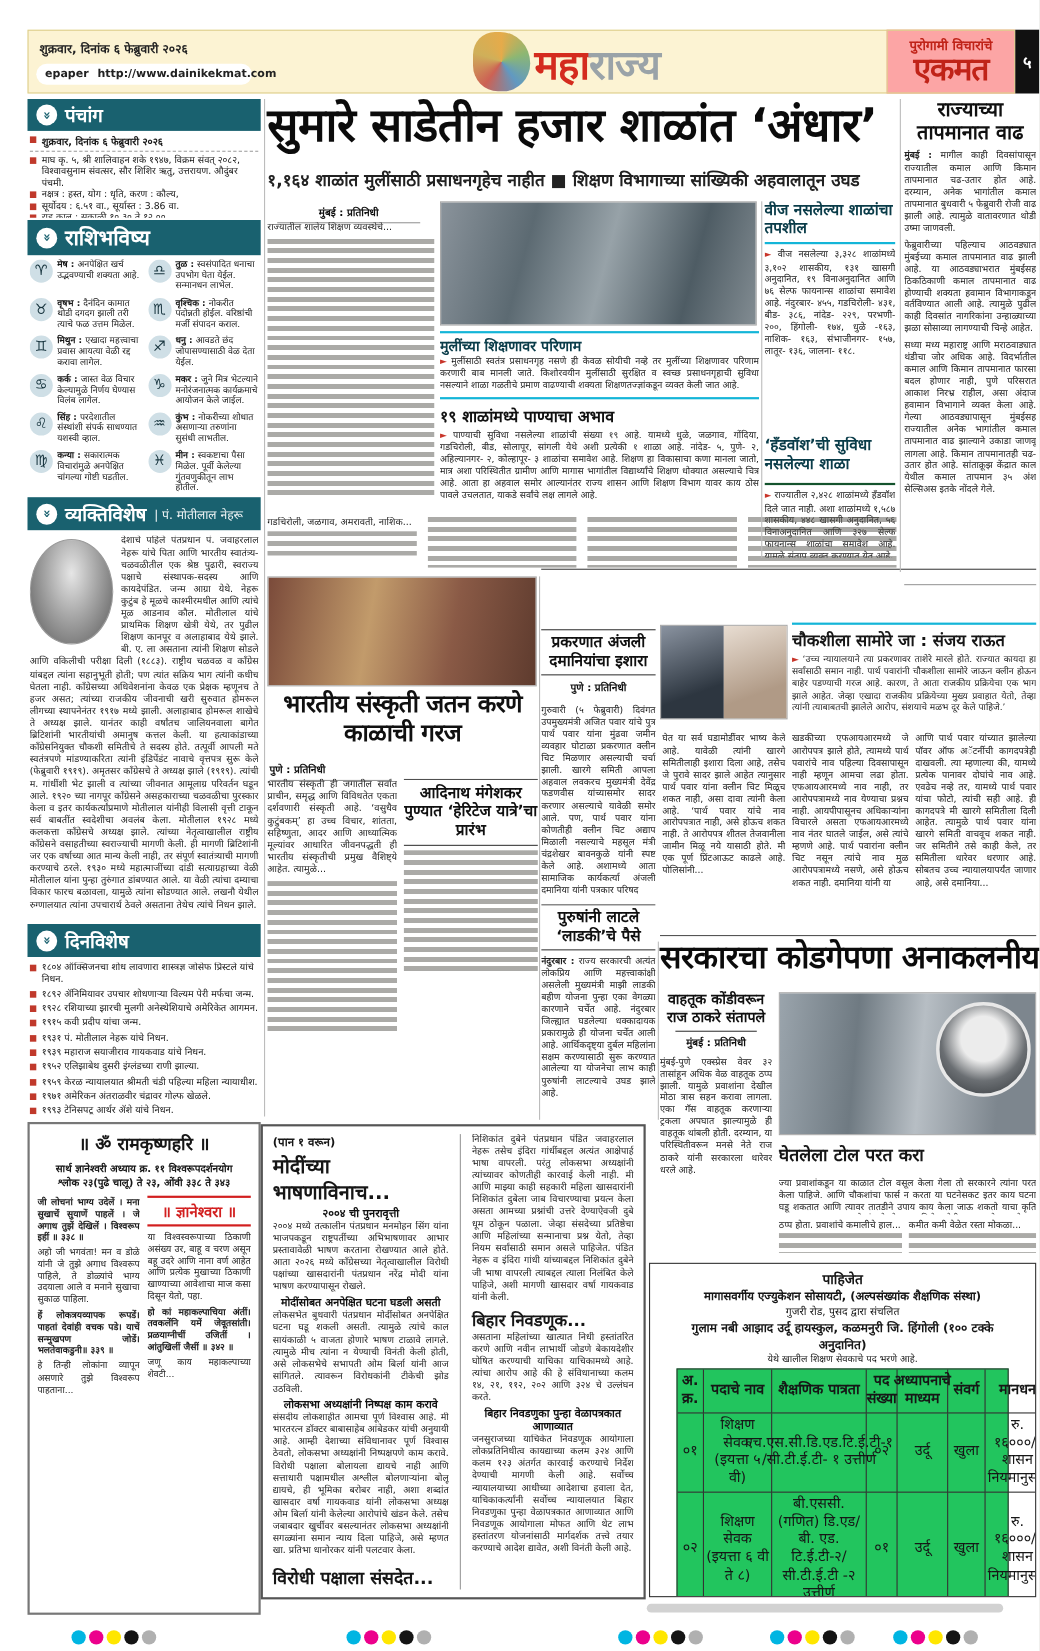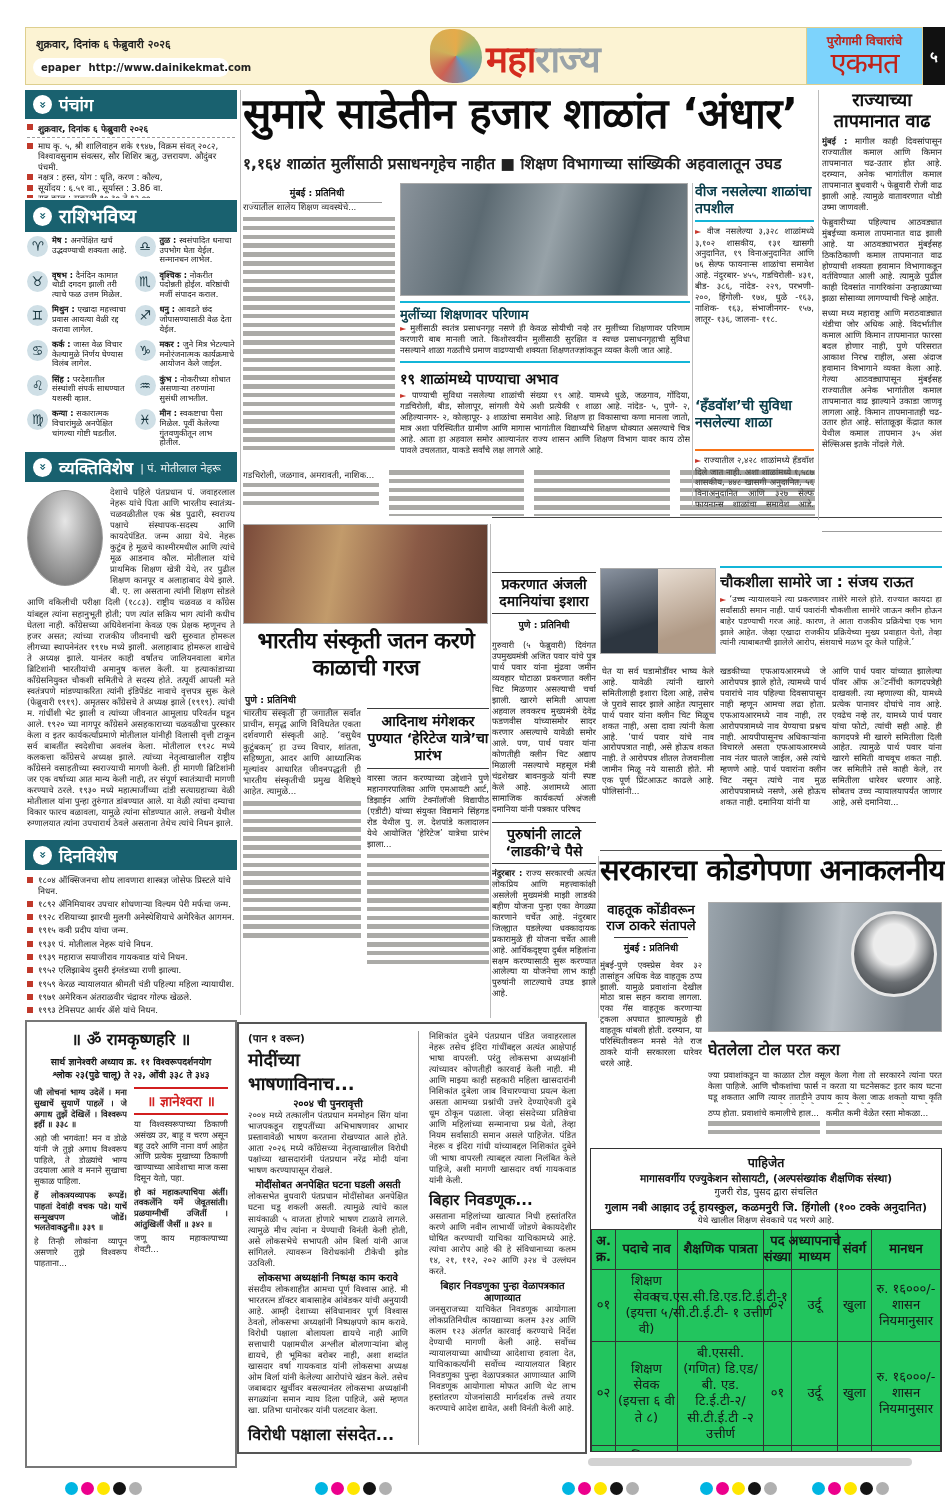--- a/index.html
+++ b/index.html
@@ -52,23 +52,23 @@
   <div class="a" style="left:36px;top:36px;font-size:11px;font-weight:bold;color:#222">शुक्रवार, दिनांक ६ फेब्रुवारी २०२६</div>
   <div class="a" style="left:33px;top:58px;width:196px;height:19px;background:#fff;border-radius:10px;display:flex;align-items:center;gap:4px;padding:0 8px;font-size:10px;font-weight:bold;color:#222">
     <span>epaper</span>
     <span style="width:9px;height:9px;border-radius:50%;background:#d42b1e;display:inline-block"></span>
     <span>http://www.dainikekmat.com</span>
   </div>
   <div class="a" style="left:430px;top:29px;width:52px;height:54px;border-radius:42% 58% 52% 48%;background:conic-gradient(#e3a33b,#7fb069,#4f8fc0,#c75146,#caa84c,#e3a33b);opacity:.9"></div>
   <div class="a" style="left:486px;top:32px;font-size:37px;font-weight:bold;letter-spacing:-1px;white-space:nowrap">
     <span style="color:#d42b1e">महा</span><span style="color:#9aa3a8">राज्य</span>
   </div>
-  <div class="a" style="left:806px;top:27px;width:117px;height:58px;background:#7dd3fc;border:1px solid #decf8e;text-align:center;padding-top:4px">
+  <div class="a" style="left:806px;top:27px;width:117px;height:58px;background:#fca5a5;border:1px solid #decf8e;text-align:center;padding-top:4px">
     <div style="color:#c02318;font-size:12px;font-weight:bold">पुरोगामी विचारांचे</div>
-    <div style="color:#c02318;font-size:29px;font-weight:normal;letter-spacing:-1px;line-height:1">एकमत</div>
+    <div style="color:#c02318;font-size:29px;font-weight:bold;letter-spacing:-1px;line-height:1">एकमत</div>
   </div>
   <div class="a" style="left:923px;top:27px;width:22px;height:58px;background:#111;color:#fff;display:flex;align-items:center;justify-content:center">
     <span style="font-size:15px;font-weight:bold">५</span>
   </div>
 
   <div class="a th" style="left:25px;top:90px;width:212px;height:29px">
     <span class="ci">
         <i>»</i>
       </span>
     <span class="tt" style="font-size:17px">पंचांग</span>
@@ -241,21 +241,21 @@
   <div class="a" style="left:400px;top:368px;width:290px;height:98px;overflow:hidden">
     <div style="font-weight:bold;font-size:14.5px;color:#111;margin-bottom:2px">१९ शाळांमध्ये पाण्याचा अभाव</div>
     <p class="bt arr" style="font-size:8.3px">पाण्याची सुविधा नसलेल्या शाळांची संख्या १९ आहे. यामध्ये धुळे, जळगाव, गोंदिया, गडचिरोली, बीड, सोलापूर, सांगली येथे अशी प्रत्येकी १ शाळा आहे. नांदेड- ५, पुणे- २, अहिल्यानगर- २, कोल्हापूर- ३ शाळांचा समावेश आहे. शिक्षण हा विकासाचा कणा मानला जातो, मात्र अशा परिस्थितीत ग्रामीण आणि मागास भागांतील विद्यार्थ्यांचे शिक्षण धोक्यात असल्याचे चित्र आहे. आता हा अहवाल समोर आल्यानंतर राज्य शासन आणि शिक्षण विभाग यावर काय ठोस पावले उचलतात, याकडे सर्वांचे लक्ष लागले आहे.</p>
   </div>
 
   <div class="a" style="left:695px;top:183px;width:119px;height:210px;overflow:hidden">
     <div class="subh" style="font-size:14px;text-align:left;color:#0a3c49;border-bottom:2px solid #13b5d8;padding-bottom:3px;margin-bottom:4px">वीज नसलेल्या शाळांचा तपशील</div>
     <p class="bt arr" style="font-size:8.4px">वीज नसलेल्या ३,३२८ शाळांमध्ये ३,१०२ शासकीय, १३१ खासगी अनुदानित, १९ विनाअनुदानित आणि ७६ सेल्फ फायनान्स शाळांचा समावेश आहे. नंदुरबार- ४५५, गडचिरोली- ४३१, बीड- ३८६, नांदेड- २२९, परभणी- २००, हिंगोली- १७४, धुळे -१६३, नाशिक- १६३, संभाजीनगर- १५७, लातूर- १३६, जालना- ११८.</p>
   </div>
   <div class="a" style="left:695px;top:397px;width:119px;height:110px;overflow:hidden">
-    <div class="subh" style="font-size:14px;text-align:left;color:#0a3c49;border-bottom:2px solid #f97316;padding-bottom:18px;margin-bottom:4px">‘हँडवॉश’ची सुविधा नसलेल्या शाळा</div>
+    <div class="subh" style="font-size:14px;text-align:left;color:#0a3c49;border-bottom:2px solid #14532d;padding-bottom:8px;margin-bottom:4px">‘हँडवॉश’ची सुविधा नसलेल्या शाळा</div>
     <p class="bt arr" style="font-size:8.4px">राज्यातील २,४२८ शाळांमध्ये हँडवॉश दिले जात नाही. अशा शाळांमध्ये १,५८७ शासकीय, ४४८ खासगी अनुदानित, ५६ विनाअनुदानित आणि ३२७ सेल्फ फायनान्स शाळांचा समावेश आहे. यामुळे संताप व्यक्त करण्यात येत आहे.</p>
   </div>
 
   <div class="a" style="left:243px;top:470px;width:572px;height:46px;display:flex;gap:10px">
     <div style="flex:1" class="bt">
         <p>गडचिरोली, जळगाव, अमरावती, नाशिक...</p>
         <div class="faux" style="height:22px;margin-top:2px"></div>
       </div>
     <div style="flex:1" class="faux"></div>
     <div style="flex:1" class="faux"></div>
@@ -298,21 +298,20 @@
     <div class="rl" style="border-color:#999;margin-top:2px"></div>
   </div>
   <div class="a bt" style="left:243px;top:708px;width:118px;height:308px">
     <p>भारतीय संस्कृती ही जगातील सर्वांत प्राचीन, समृद्ध आणि विविधतेत एकता दर्शवणारी संस्कृती आहे. ‘वसुधैव कुटुंबकम्’ हा उच्च विचार, शांतता, सहिष्णुता, आदर आणि आध्यात्मिक मूल्यांवर आधारित जीवनपद्धती ही भारतीय संस्कृतीची प्रमुख वैशिष्ट्ये आहेत. त्यामुळे...</p>
     <div class="faux" style="height:140px;margin-top:4px"></div>
   </div>
   <div class="a" style="left:367px;top:708px;width:122px;height:308px;overflow:hidden">
     <div class="rl"></div>
     <div class="subh" style="font-size:14px;padding:4px 0">आदिनाथ मंगेशकर पुण्यात ‘हेरिटेज यात्रे’चा प्रारंभ</div>
     <div class="rl" style="margin-bottom:4px"></div>
-    <p class="bt" style="font-size:8.4px">वारसा जतन करण्याच्या उद्देशाने पुणे महानगरपालिका आणि एमआयटी आर्ट, डिझाईन आणि टेक्नॉलॉजी विद्यापीठ (एडीटी) यांच्या संयुक्त विद्यमाने सिंहगड रोड येथील पु. ल. देशपांडे कलादालन येथे आयोजित ‘हेरिटेज’ यात्रेचा प्रारंभ झाला...</p>
     <div class="faux" style="height:110px;margin-top:4px"></div>
   </div>
 
   <div class="a" style="left:492px;top:822px;width:104px;height:196px;overflow:hidden">
     <div class="rl"></div>
     <div class="subh" style="font-size:14px;padding:3px 0">पुरुषांनी लाटले ‘लाडकी’चे पैसे</div>
     <div class="rl" style="margin-bottom:4px"></div>
     <p class="bt" style="font-size:8.4px"><b class="dl">नंदुरबार :</b> <span>राज्य सरकारची अत्यंत लोकप्रिय आणि महत्त्वाकांक्षी असलेली मुख्यमंत्री माझी लाडकी बहीण योजना पुन्हा एका वेगळ्या कारणाने चर्चेत आहे. नंदुरबार जिल्ह्यात घडलेल्या धक्कादायक प्रकारामुळे ही योजना चर्चेत आली आहे. आर्थिकदृष्ट्या दुर्बल महिलांना सक्षम करण्यासाठी सुरू करण्यात आलेल्या या योजनेचा लाभ काही पुरुषांनी लाटल्याचे उघड झाले आहे.</span></p>
   </div>
 
@@ -354,21 +353,21 @@
     </div>
     <div class="flexcol" style="flex:1;height:100%;border-left:1px solid #999;padding-left:10px">
       <p class="bt" style="font-size:8.5px">निशिकांत दुबेने पंतप्रधान पंडित जवाहरलाल नेहरू तसेच इंदिरा गांधींबद्दल अत्यंत आक्षेपार्ह भाषा वापरली. परंतु लोकसभा अध्यक्षांनी त्यांच्यावर कोणतीही कारवाई केली नाही. मी आणि माझ्या काही सहकारी महिला खासदारांनी निशिकांत दुबेला जाब विचारण्याचा प्रयत्न केला असता आमच्या प्रश्नांची उत्तरे देण्याऐवजी दुबे धूम ठोकून पळाला. जेव्हा संसदेच्या प्रतिष्ठेचा आणि महिलांच्या सन्मानाचा प्रश्न येतो, तेव्हा नियम सर्वांसाठी समान असले पाहिजेत. पंडित नेहरू व इंदिरा गांधी यांच्याबद्दल निशिकांत दुबेने जी भाषा वापरली त्याबद्दल त्याला निलंबित केले पाहिजे, अशी मागणी खासदार वर्षा गायकवाड यांनी केली.</p>
       <div style="font-size:15px;font-weight:bold;margin:3px 0 2px">बिहार निवडणूक...</div>
       <p class="bt" style="font-size:8.5px">असताना महिलांच्या खात्यात निधी हस्तांतरित करणे आणि नवीन लाभार्थी जोडणे बेकायदेशीर घोषित करण्याची याचिका याचिकामध्ये आहे. त्यांचा आरोप आहे की हे संविधानाच्या कलम १४, २१, ११२, २०२ आणि ३२४ चे उल्लंघन करते.</p>
       <div class="subh" style="font-size:9.8px;margin-top:3px">बिहार निवडणुका पुन्हा वेळापत्रकात आणाव्यात</div>
       <p class="bt" style="font-size:8.5px;flex:1;overflow:hidden">जनसुराजच्या याचिकेत निवडणूक आयोगाला लोकप्रतिनिधीत्व कायद्याच्या कलम ३२४ आणि कलम १२३ अंतर्गत कारवाई करण्याचे निर्देश देण्याची मागणी केली आहे. सर्वोच्च न्यायालयाच्या आधीच्या आदेशाचा हवाला देत, याचिकाकर्त्यांनी सर्वोच्च न्यायालयात बिहार निवडणुका पुन्हा वेळापत्रकात आणाव्यात आणि निवडणूक आयोगाला मोफत आणि थेट लाभ हस्तांतरण योजनांसाठी मार्गदर्शक तत्त्वे तयार करण्याचे आदेश द्यावेत, अशी विनंती केली आहे.</p>
     </div>
   </div>
 
-  <div class="a" style="left:590px;top:1148px;width:352px;height:304px;border:1.5px solid #333;padding:5px 0;overflow:hidden">
+  <div class="a" style="left:590px;top:1148px;width:352px;height:304px;border:1.5px solid #333;padding:5px 24px;overflow:hidden">
     <div class="adc" style="font-size:12.5px;font-weight:bold">पाहिजेत</div>
     <div class="adc" style="font-size:10.5px;font-weight:bold">मागासवर्गीय एज्युकेशन सोसायटी, (अल्पसंख्यांक शैक्षणिक संस्था)</div>
     <div class="adc" style="font-size:9.5px">गुजरी रोड, पुसद द्वारा संचलित</div>
     <div class="adc" style="font-size:11px;font-weight:bold;margin-top:1px">गुलाम नबी आझाद उर्दू हायस्कुल, कळमनुरी जि. हिंगोली (१०० टक्के अनुदानित)</div>
     <div class="adc" style="font-size:8.6px;margin-bottom:3px">येथे खालील शिक्षण सेवकाचे पद भरणे आहे.</div>
     <div class="adg">
       <span class="hd">अ. क्र.</span>
         <span class="hd">पदाचे नाव</span>
         <span class="hd">शैक्षणिक पात्रता</span>
         <span class="hd">पद संख्या</span>

